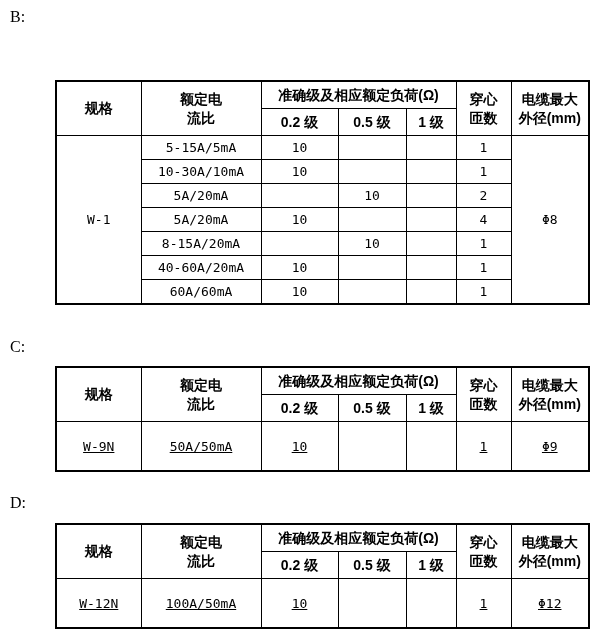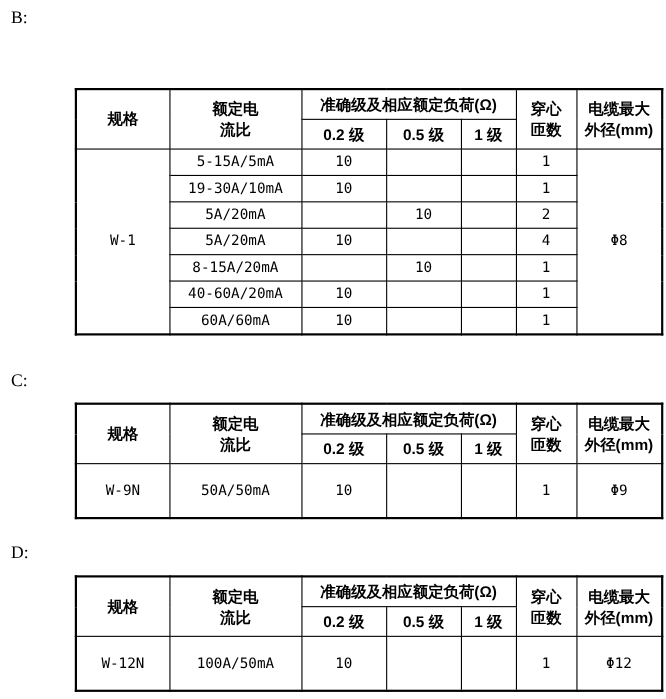--- a/index.html
+++ b/index.html
@@ -16,21 +16,21 @@
   }
   .sec-label {
     position: absolute;
     left: 10px;
     font-family: "Liberation Serif", serif;
     font-size: 16px;
     color: #000;
   }
   table.spec-table {
     position: absolute;
-    left: 68px;
+    left: 55px;
     border-collapse: collapse;
     table-layout: fixed;
     border: 2px solid #000;
     background: #fff;
   }
   table.spec-table td {
     border: 1px solid #000;
     text-align: center;
     vertical-align: middle;
     padding: 0;
@@ -43,21 +43,21 @@
     font-family: "Liberation Sans", sans-serif;
   }
   .val {
     font-family: "DejaVu Sans Mono", monospace;
     font-size: 13px;
     font-weight: normal;
   }
   
   tr.hrow td { height: 26px; }
   tr.drow td { height: 23px; margin-top: 16px; }
-  tr.drow-big td { height: 48px; }
+  tr.drow-big td { height: 48px; text-decoration: underline; }
 </style>
 </head>
 <body>
 
 <div class="sec-label" style="top:8px;">B:</div>
 
 <table class="spec-table" style="top:80px;">
   <colgroup>
     <col style="width:85px">
       <col style="width:120px">
@@ -92,21 +92,21 @@
   <tr class="drow">
     <td rowspan="7" class="val">W-1</td>
     <td class="val">5-15A/5mA</td>
     <td class="val">10</td>
     <td class="val"></td>
     <td class="val"></td>
     <td class="val">1</td>
     <td rowspan="7" class="val">Φ8</td>
   </tr>
   <tr class="drow">
-    <td class="val">19-30A/10mA</td>
+    <td class="val">10-30A/10mA</td>
     <td class="val">10</td>
     <td class="val"></td>
     <td class="val"></td>
     <td class="val">1</td>
   </tr>
   <tr class="drow">
     <td class="val">5A/20mA</td>
     <td class="val"></td>
     <td class="val">10</td>
     <td class="val"></td>

